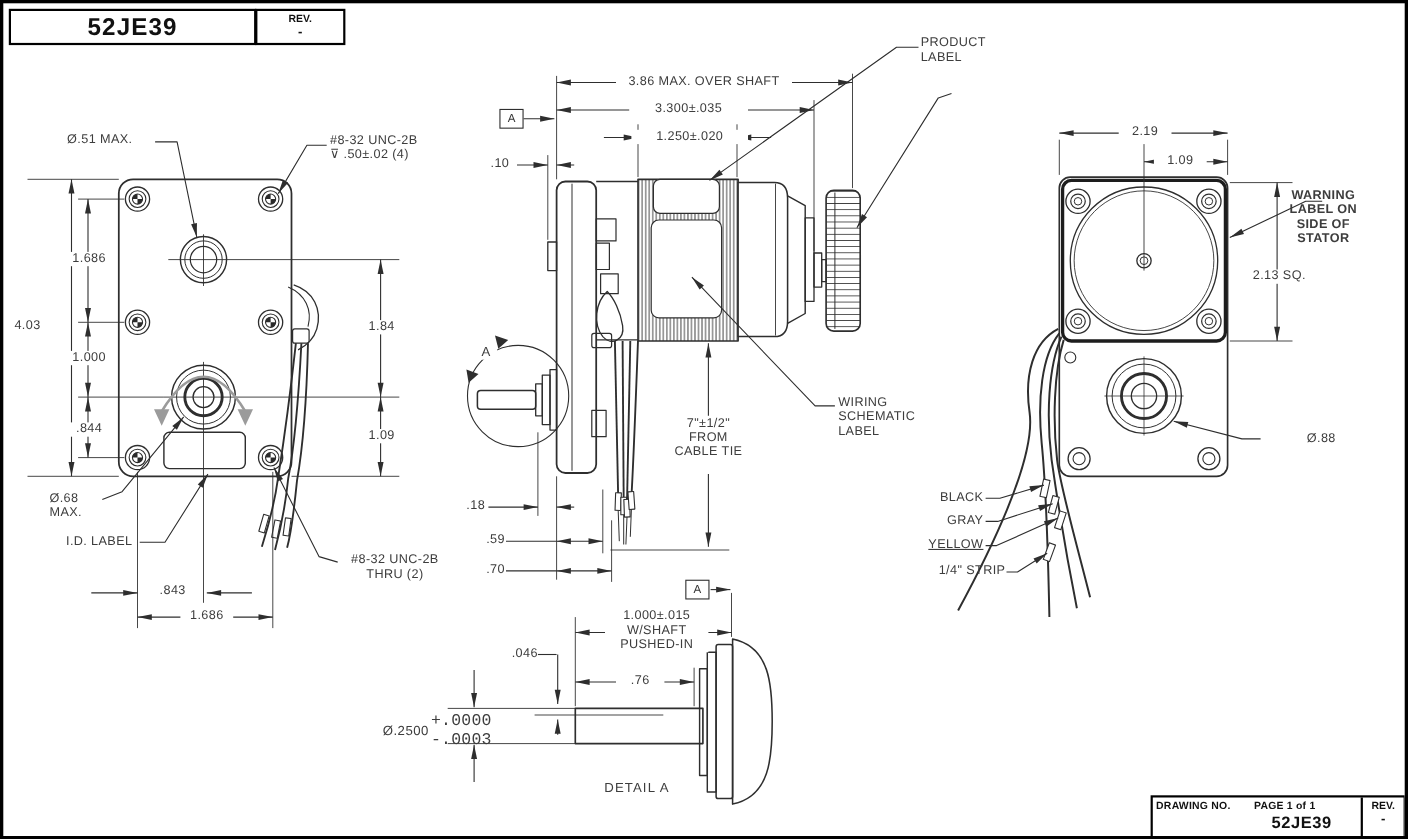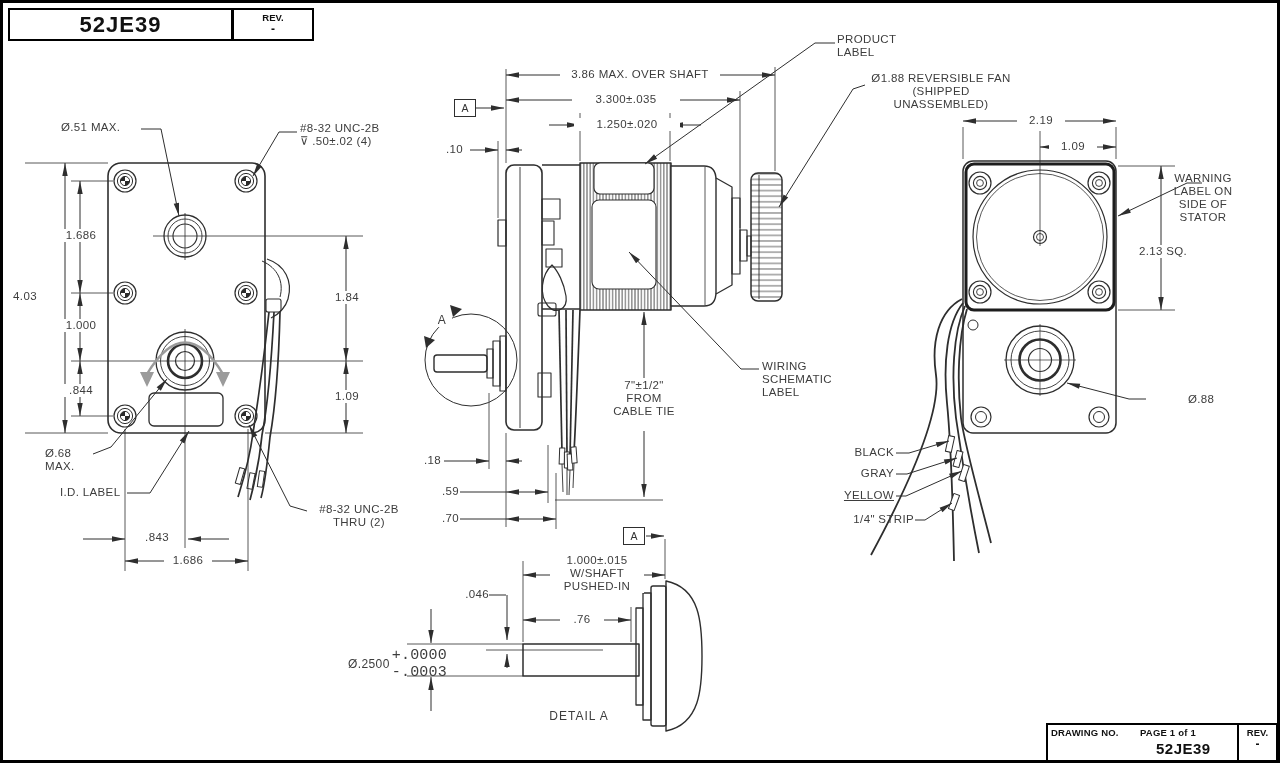--- a/index.html
+++ b/index.html
@@ -309,22 +309,20 @@
 <div class="L c" style="left:305px;top:500px;width:102px;">#8-32 UNC-2B
 THRU (2)</div>
 
 <div class="L c bg" style="left:557px;top:65px;width:158px;">3.86 MAX. OVER SHAFT</div>
 <div class="L c bg" style="left:569px;top:90px;width:106px;">3.300±.035</div>
 <div class="L c bg" style="left:571px;top:115px;width:104px;">1.250±.020</div>
 <div class="L r" style="left:430px;top:140px;width:30px;">.10</div>
 <div class="datum" style="left:451px;top:96px;">A</div>
 <div class="L" style="left:834px;top:30px;width:84px;">PRODUCT
 LABEL</div>
-<div class="L c" style="left:861px;top:69px;width:154px;">Ø1.88 REVERSIBLE FAN
-(SHIPPED UNASSEMBLED)</div>
 <div class="L" style="left:759px;top:357px;width:96px;">WIRING
 SCHEMATIC
 LABEL</div>
 <div class="L c" style="left:597px;top:376px;width:88px;">7"±1/2"
 FROM
 CABLE TIE</div>
 <div class="L r" style="left:406px;top:451px;width:32px;">.18</div>
 <div class="L r" style="left:424px;top:482px;width:32px;">.59</div>
 <div class="L r" style="left:424px;top:509px;width:32px;">.70</div>
 <div class="L c bg" style="left:429px;top:311px;width:18px;font-size:12px;">A</div>
@@ -337,21 +335,21 @@
 <div class="L r" style="left:450px;top:585px;width:36px;">.046</div>
 <div class="diagrp" style="left:345px;top:644px;">
   <span class="main">Ø.2500</span>
   <span class="tols"><span>+.0000</span><br><span>-.0003</span></span>
 </div>
 <div class="L c" style="left:531px;top:707px;width:90px;font-size:12px;letter-spacing:1px;">DETAIL A</div>
 
 <div class="L c bg" style="left:1014px;top:111px;width:46px;">2.19</div>
 <div class="L c bg" style="left:1046px;top:137px;width:46px;">1.09</div>
 <div class="L c bg" style="left:1129px;top:242px;width:60px;">2.13 SQ.</div>
-<div class="L c" style="left:1164px;top:169px;width:72px;">WARNING
+<div class="L c" style="left:1164px;top:169px;width:72px;font-weight:bold;">WARNING
 LABEL ON
 SIDE OF
 STATOR</div>
 <div class="L" style="left:1145px;top:390px;width:48px;margin-left:40px;">Ø.88</div>
 <div class="L r" style="left:845px;top:443px;width:46px;">BLACK</div>
 <div class="L r" style="left:845px;top:464px;width:46px;">GRAY</div>
 <div class="L r" style="left:838px;top:486px;width:53px;text-decoration:underline;">YELLOW</div>
 <div class="L r" style="left:843px;top:510px;width:68px;">1/4" STRIP</div>
 
 </div>

